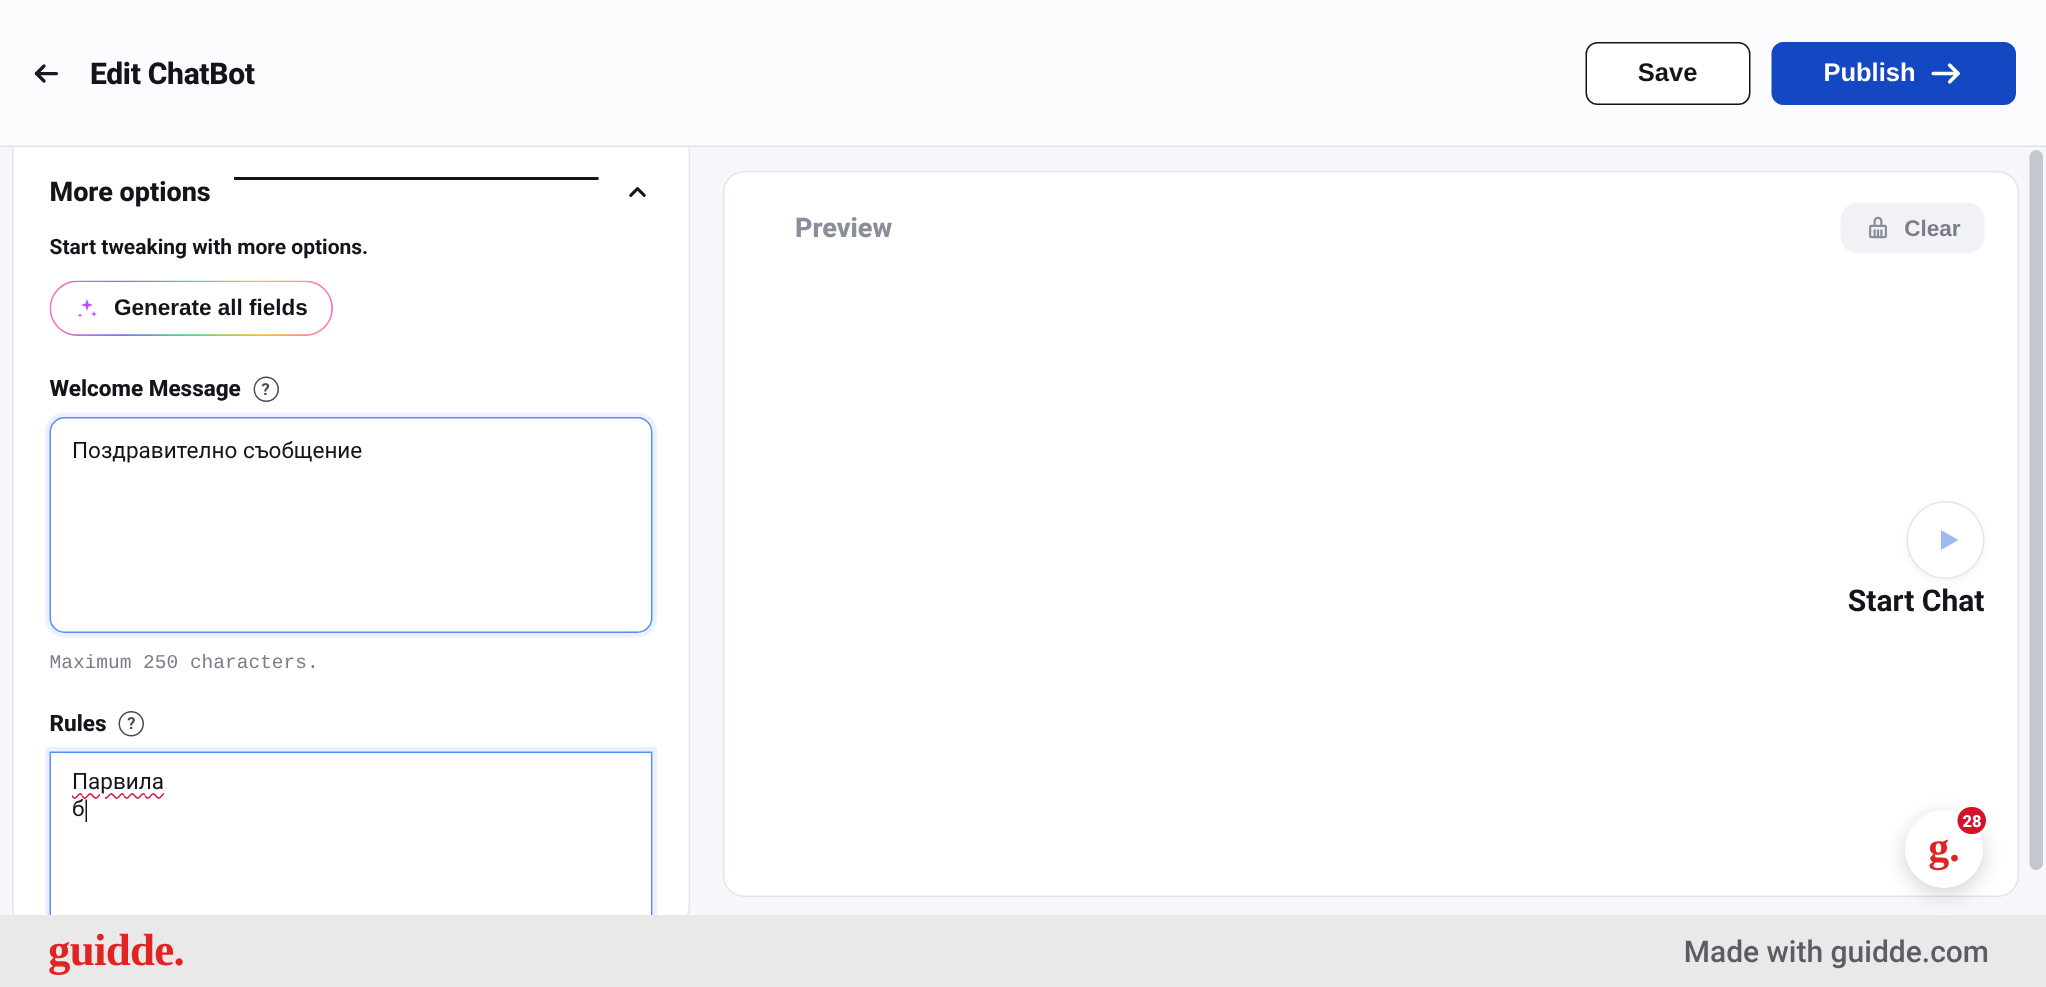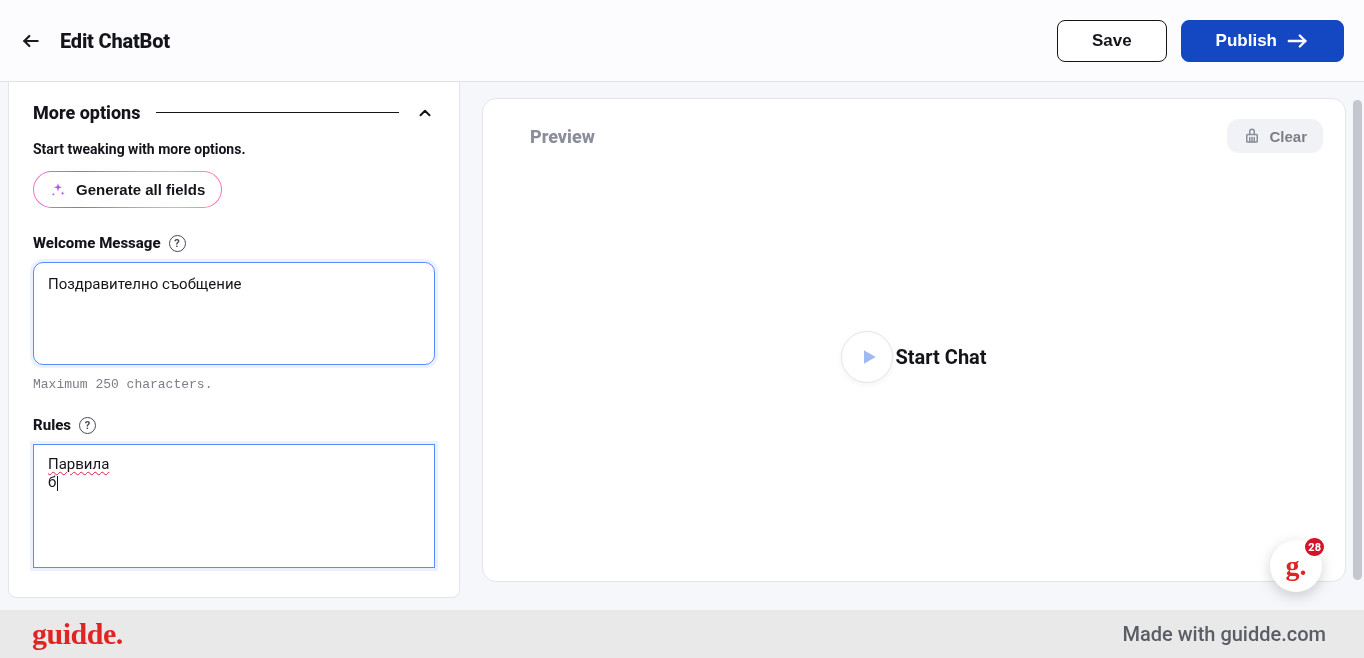--- a/index.html
+++ b/index.html
@@ -7,21 +7,21 @@
     font-family: -apple-system, BlinkMacSystemFont, "Segoe UI", Roboto, Arial, sans-serif;
     background: #f5f7fb;
     width: 1364px;
     height: 658px;
     overflow: hidden;
     position: relative;
   }
   
   
   .header {
-    height: 82px;
+    height: 98px;
     background: #fcfcfe;
     border-bottom: 1px solid #e0e2e8;
     display: flex;
     align-items: center;
     padding: 0 20px;
     justify-content: space-between;
   }
   .header-left {
     display: flex;
     align-items: center;
@@ -77,21 +77,21 @@
     width: 452px;
     background: #fff;
     border: 1px solid #e3e5ea;
     border-radius: 0 0 8px 8px;
     padding: 20px 24px 24px 24px;
     overflow: hidden;
     border-top: none;
   }
   .section-header {
     display: flex;
-    align-items: center;
+    align-items: flex-start;
     gap: 16px;
     margin-bottom: 18px;
   }
   .section-title {
     font-size: 18px;
     font-weight: 800;
     color: #14151b;
     white-space: nowrap;
   }
   .section-rule {
@@ -162,21 +162,21 @@
     border: 1.8px solid #5a8bff;
     border-radius: 10px;
     padding: 12px 14px;
     font-size: 15px;
     color: #14151b;
     resize: none;
     font-family: inherit;
     outline: none;
     box-shadow: 0 0 0 3px rgba(90,139,255,0.12);
   }
-  .textarea.welcome { height: 103px; }
+  .textarea.welcome { height: 144px; }
   .helper-text {
     font-size: 13px;
     color: #7b7e89;
     margin-top: 8px;
     font-weight: 500;
     margin-bottom: 24px;
     font-family: Liberation Mono, monospace;
   }
   .spellcheck-underline {
     text-decoration: underline wavy #e11d48;
@@ -240,22 +240,22 @@
     border-radius: 12px;
     padding: 8px 16px;
     font-size: 15px;
     font-weight: 700;
     color: #7b7e89;
     cursor: pointer;
   }
   .preview-center {
     flex: 1;
     display: flex;
-    flex-direction: row;
-    align-items: center;
+    flex-direction: column;
+    align-items: flex-end;
     justify-content: center;
     gap: 2px;
   }
   .play-circle {
     width: 52px; height:52px;
     border-radius: 50%;
     border: 1.5px solid #e3e5ea;
     background: #fff;
     display:flex; align-items:center; justify-content:center;
     cursor: pointer;

